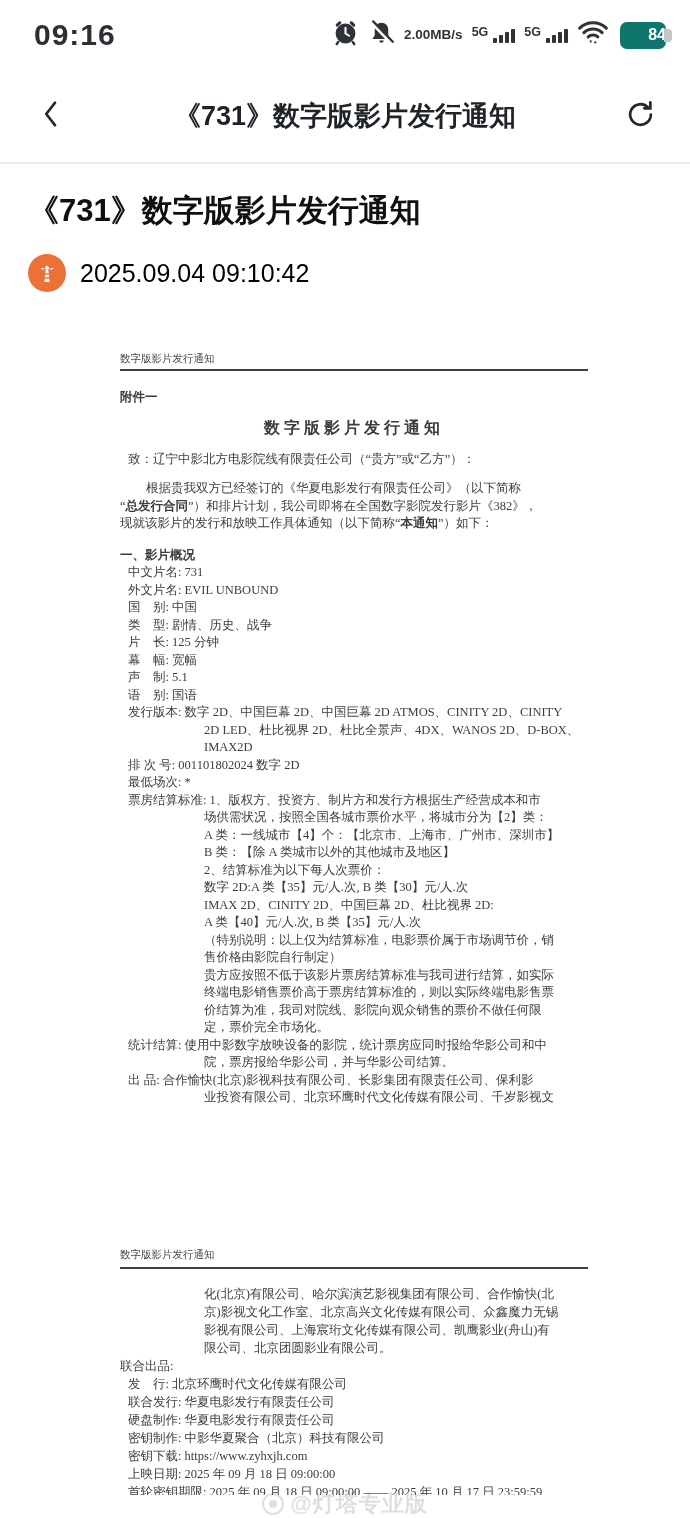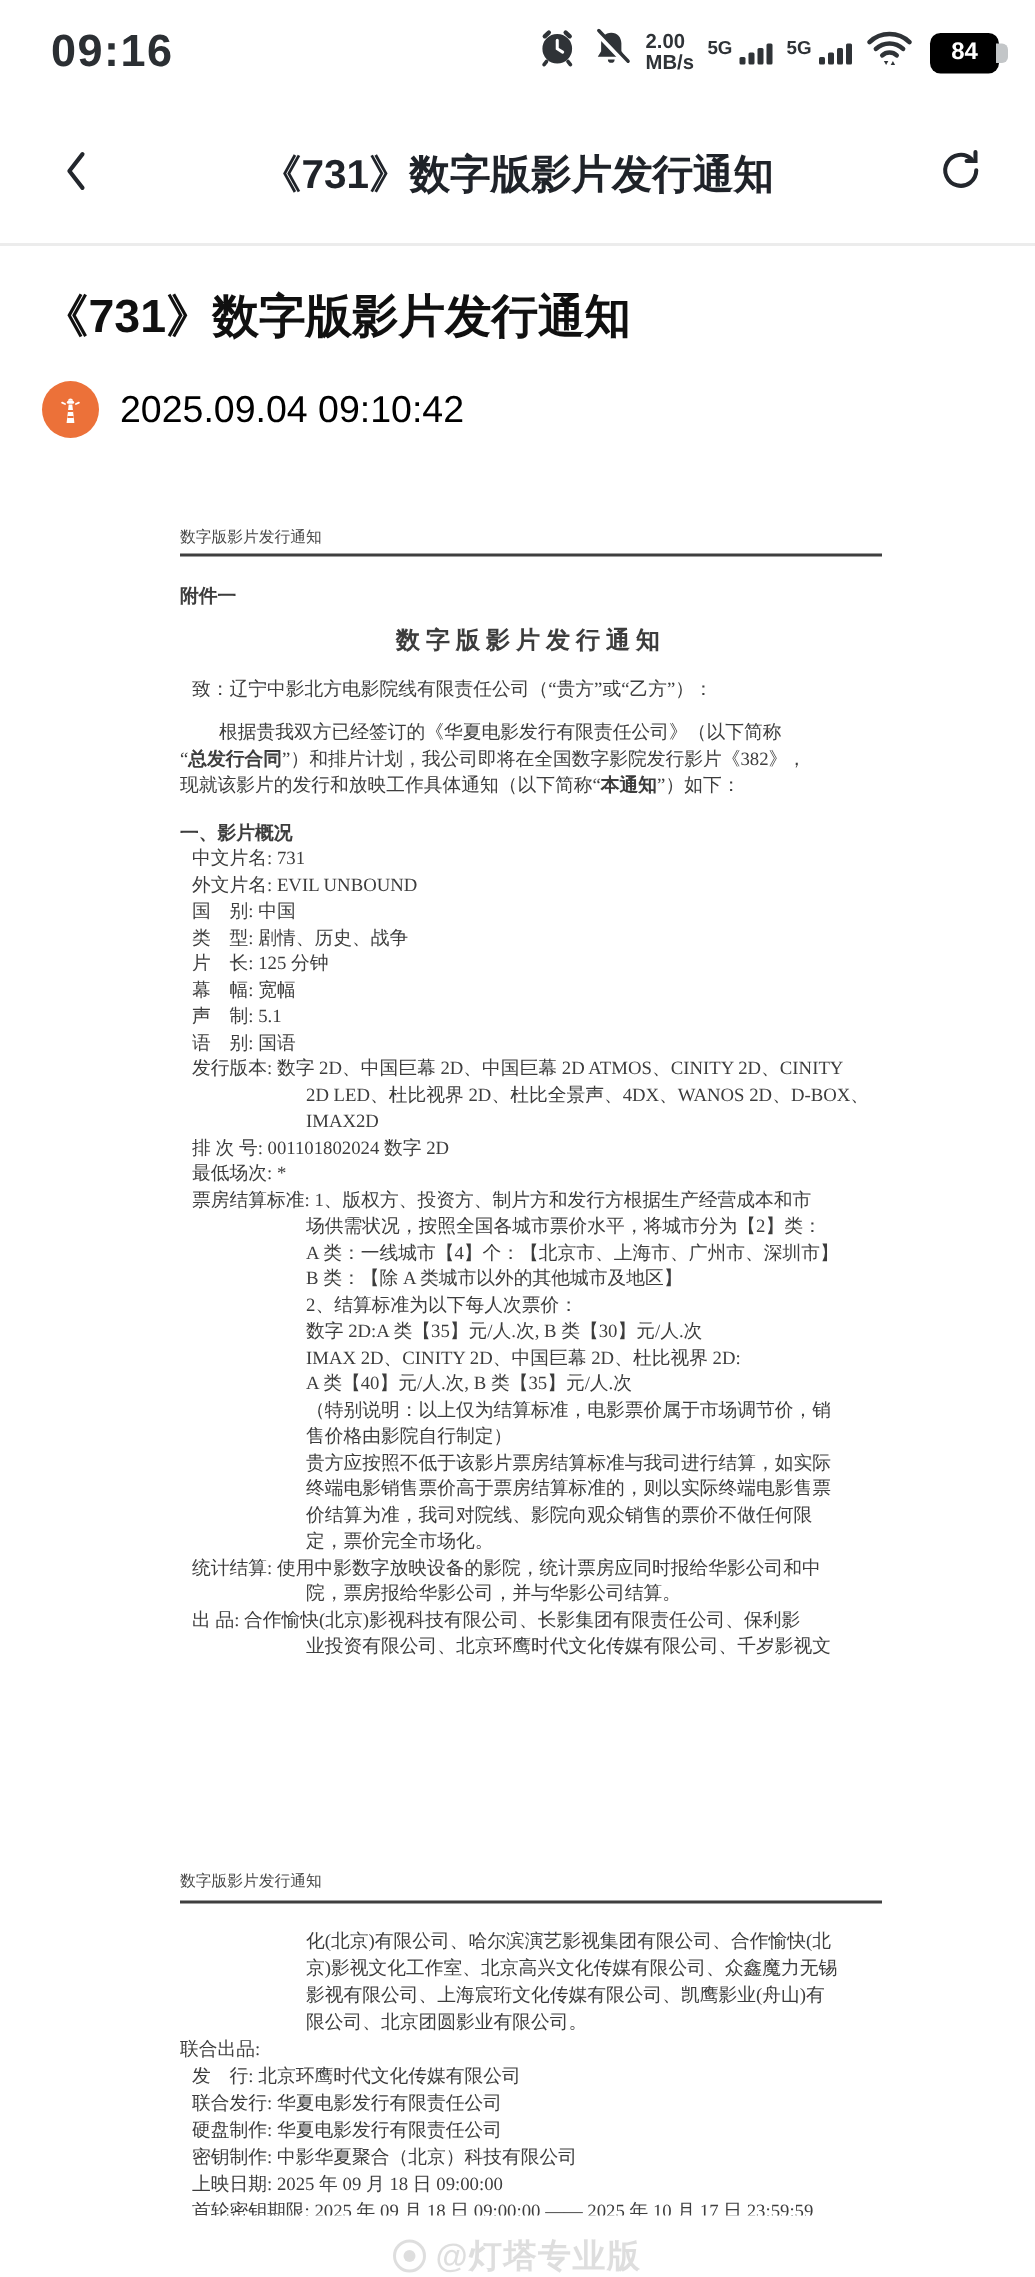--- a/index.html
+++ b/index.html
@@ -4,28 +4,28 @@
 <style>
   html,body{margin:0;padding:0;background:#fff;}
   .screen{position:relative;width:690px;height:1518px;background:#ffffff;overflow:hidden;
           font-family:"Liberation Sans",sans-serif;color:#2f3337;}
 
   
   .statusbar{height:70px;display:flex;align-items:center;justify-content:space-between;
              padding:0 24px 0 34px;box-sizing:border-box;}
   .time{font-size:30px;font-weight:600;color:#2b2f33;letter-spacing:1px;}
   .sticons{display:flex;align-items:center;gap:9px;color:#2f3337;}
-  .speed{display:flex;flex-direction:column;align-items:flex-start;font-size:13.5px;
+  .speed{display:flex;align-items:flex-start;font-size:13.5px;
          font-weight:700;line-height:14px;letter-spacing:0;}
   .sig{display:flex;flex-direction:row;align-items:flex-start;}
   .sg{font-size:12.5px;font-weight:700;line-height:11px;}
   .bars{margin-left:5px;display:flex;align-items:flex-end;gap:2px;margin-top:2px;}
   .bars i{display:block;width:4px;background:#2f3337;border-radius:1px;}
-  .battery{position:relative;width:46px;height:27px;background:#000000;border-radius:7px;
-           display:flex;align-items:center;justify-content:center;margin-left:2px;}
+  .battery{position:relative;width:46px;height:27px;background:#0f766e;border-radius:7px;
+           display:flex;align-items:center;justify-content:flex-end;margin-left:2px;}
   .battery b{color:#fff;font-size:16px;font-weight:700;}
   .battery .tip{position:absolute;right:-6px;top:7px;width:8px;height:13px;background:#c3c6c8;
                 border-radius:0 4px 4px 0;}
 
   
   .navbar{height:94px;display:flex;align-items:center;border-bottom:2px solid #ececec;
           padding:0 20px;box-sizing:border-box;}
   .navbtn{width:60px;display:flex;align-items:center;justify-content:center;color:#23272d;}
   .navtitle{flex:1;text-align:center;font-size:27px;font-weight:600;color:#1f2329;}
 
@@ -211,20 +211,21 @@
       <div style="height: 14px;"></div>
       <div class="ln w">化(北京)有限公司、哈尔滨演艺影视集团有限公司、合作愉快(北</div>
       <div class="ln w">京)影视文化工作室、北京高兴文化传媒有限公司、众鑫魔力无锡</div>
       <div class="ln w">影视有限公司、上海宸珩文化传媒有限公司、凯鹰影业(舟山)有</div>
       <div class="ln w">限公司、北京团圆影业有限公司。</div>
       <div class="ln ">联合出品:</div>
       <div class="ln p8">发　行: 北京环鹰时代文化传媒有限公司</div>
       <div class="ln p8">联合发行: 华夏电影发行有限责任公司</div>
       <div class="ln p8">硬盘制作: 华夏电影发行有限责任公司</div>
       <div class="ln p8">密钥制作: 中影华夏聚合（北京）科技有限公司</div>
+      <div class="ln p8">密钥下载: https://www.zyhxjh.com</div>
       <div class="ln p8">上映日期: 2025 年 09 月 18 日 09:00:00</div>
       <div class="ln p8 cut">首轮密钥期限: 2025 年 09 月 18 日 09:00:00 —— 2025 年 10 月 17 日 23:59:59</div>
     </div>
 
   <div class="watermark">
     <span class="wicon"></span>
     <span>@灯塔专业版</span>
   </div>
 
 </div>

